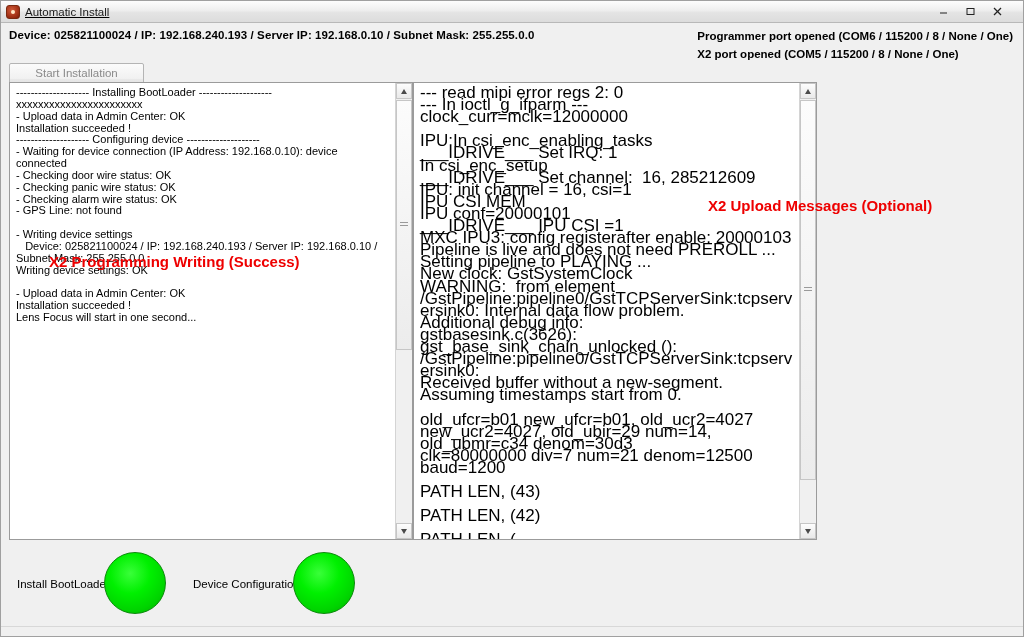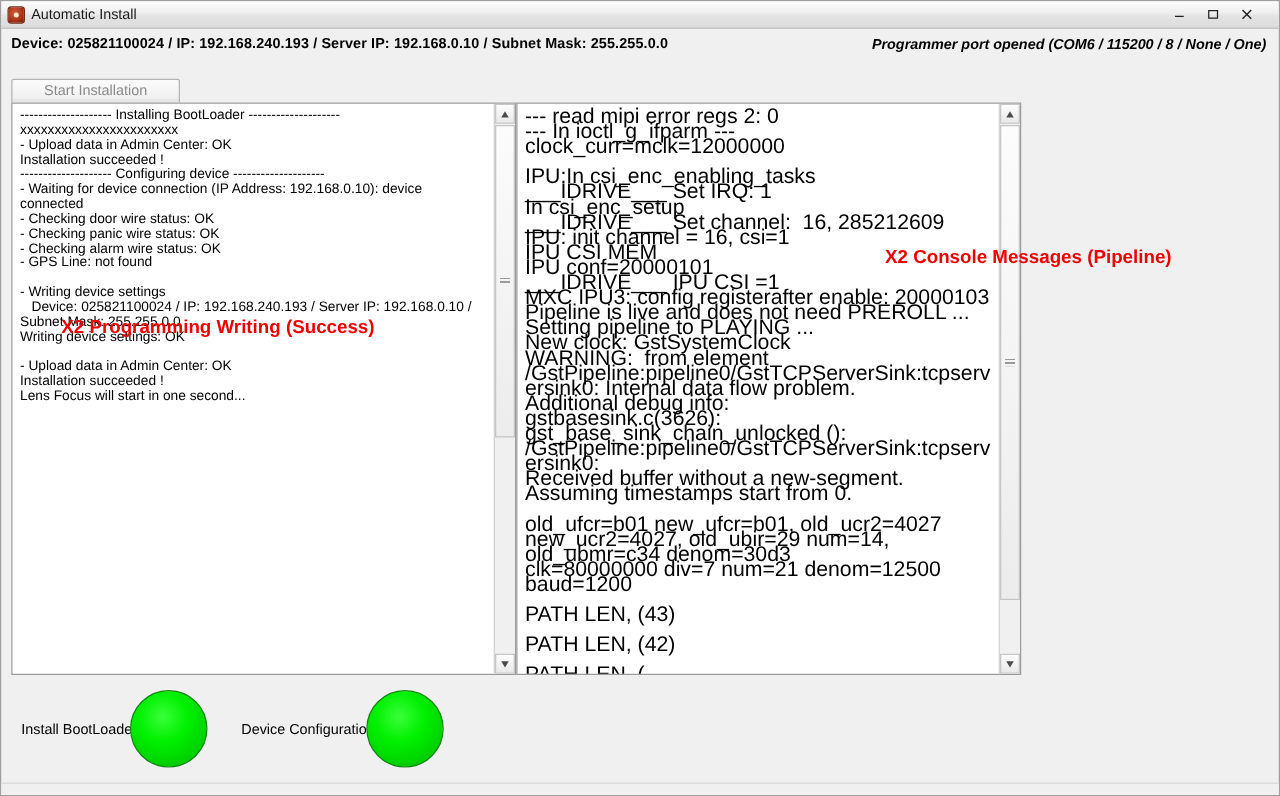--- a/index.html
+++ b/index.html
@@ -21,20 +21,21 @@
   }
   
   .titlebar {
     height: 22px;
     background: linear-gradient(to bottom, #fdfdfd 0%, #eeeeee 45%, #e4e4e4 55%, #dcdcdc 100%);
     border-bottom: 1px solid #b8b8b8;
     display: flex;
     align-items: center;
     padding: 0 13px 0 5px;
     box-sizing: border-box;
+    text-decoration: underline;
   }
   .title-icon {
     width: 14px;
     height: 14px;
     border-radius: 3px;
     background: radial-gradient(circle at 40% 35%, #d25b3a 0%, #9c2d12 70%, #6d1c08 100%);
     border: 1px solid #7a2910;
     box-sizing: border-box;
     margin-right: 5px;
     position: relative;
@@ -83,21 +84,20 @@
     font-size: 11.5px;
     font-weight: bold;
     color: #000;
     letter-spacing: 0.1px;
   }
   .port-lines {
     position: absolute;
     right: 10px;
     top: 4px;
     text-align: left;
-    font-style: italic;
   }
   .port-line {
     font-size: 11.5px;
     font-weight: bold;
     color: #000;
     line-height: 18px;
   }
 
   
   .toolbar {
@@ -282,20 +282,21 @@
             <line x1="9" y1="2" x2="2" y2="9" stroke="#222" stroke-width="1.2"></line>
           </svg>
       </div>
     </div>
   </div>
 
   <div class="header">
     <div class="dev-line">Device: 025821100024 / IP: 192.168.240.193 / Server IP: 192.168.0.10 / Subnet Mask: 255.255.0.0</div>
     <div class="port-lines">
       <div class="port-line">Programmer port opened (COM6 / 115200 / 8 / None / One)</div>
+      <div class="port-line">X2 port opened (COM5 / 115200 / 8 / None / One)</div>
     </div>
   </div>
 
   <div class="toolbar">
     <div class="start-btn">Start Installation</div>
   </div>
 
   <div class="panels">
 
     <div class="panel">
@@ -377,21 +378,21 @@
           </div>
         <div class="sb-arrow down">
             <i></i>
           </div>
       </div>
     </div>
 
   </div>
 
   <div class="annot" id="annot-left">X2 Programming Writing (Success)</div>
-  <div class="annot" id="annot-right">X2 Console Messages (Pipeline)</div>
+  <div class="annot" id="annot-right">X2 Upload Messages (Optional)</div>
 
   <div class="bottom">
     <div class="led-label" id="label-bootloader">Install BootLoader</div>
     <div class="led" id="led-bootloader"></div>
     <div class="led-label" id="label-devconfig">Device Configuration</div>
     <div class="led" id="led-devconfig"></div>
   </div>
 
   <div class="statusbar"></div>
 

